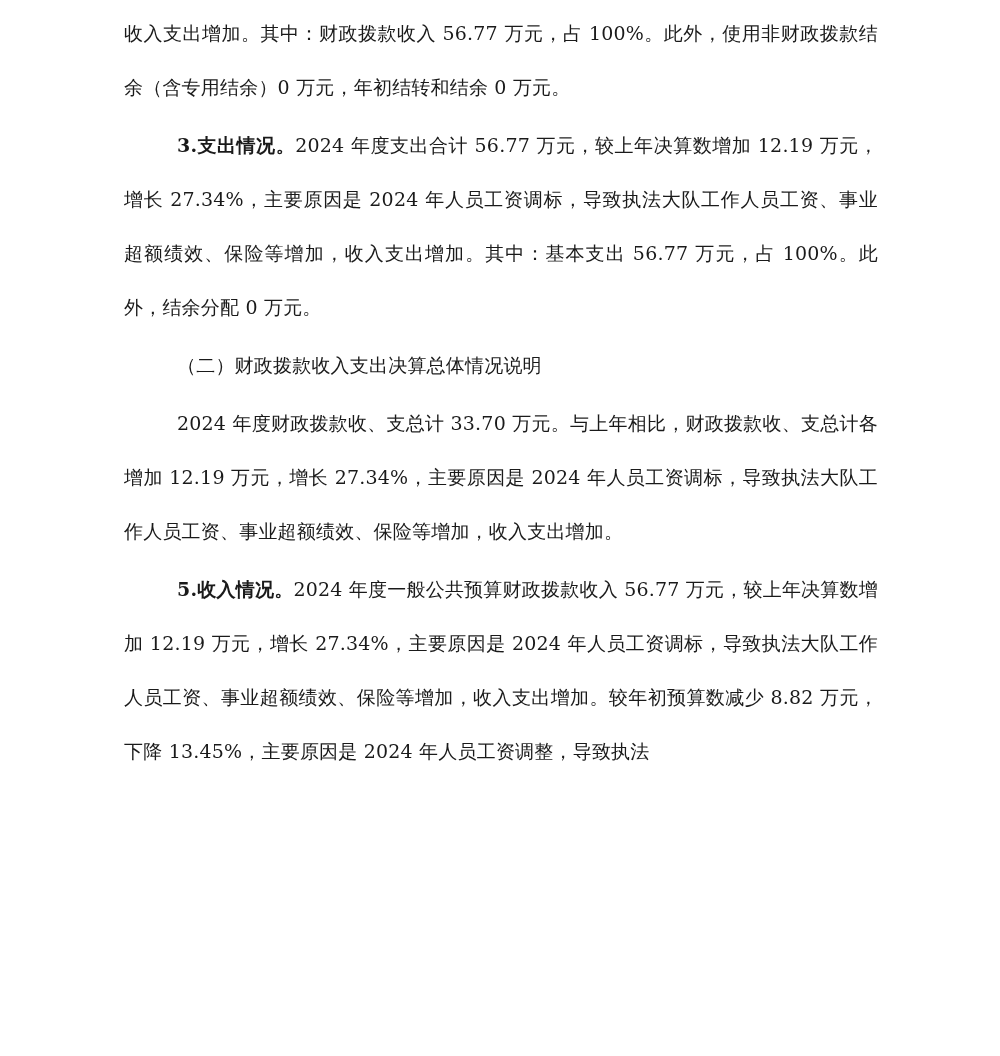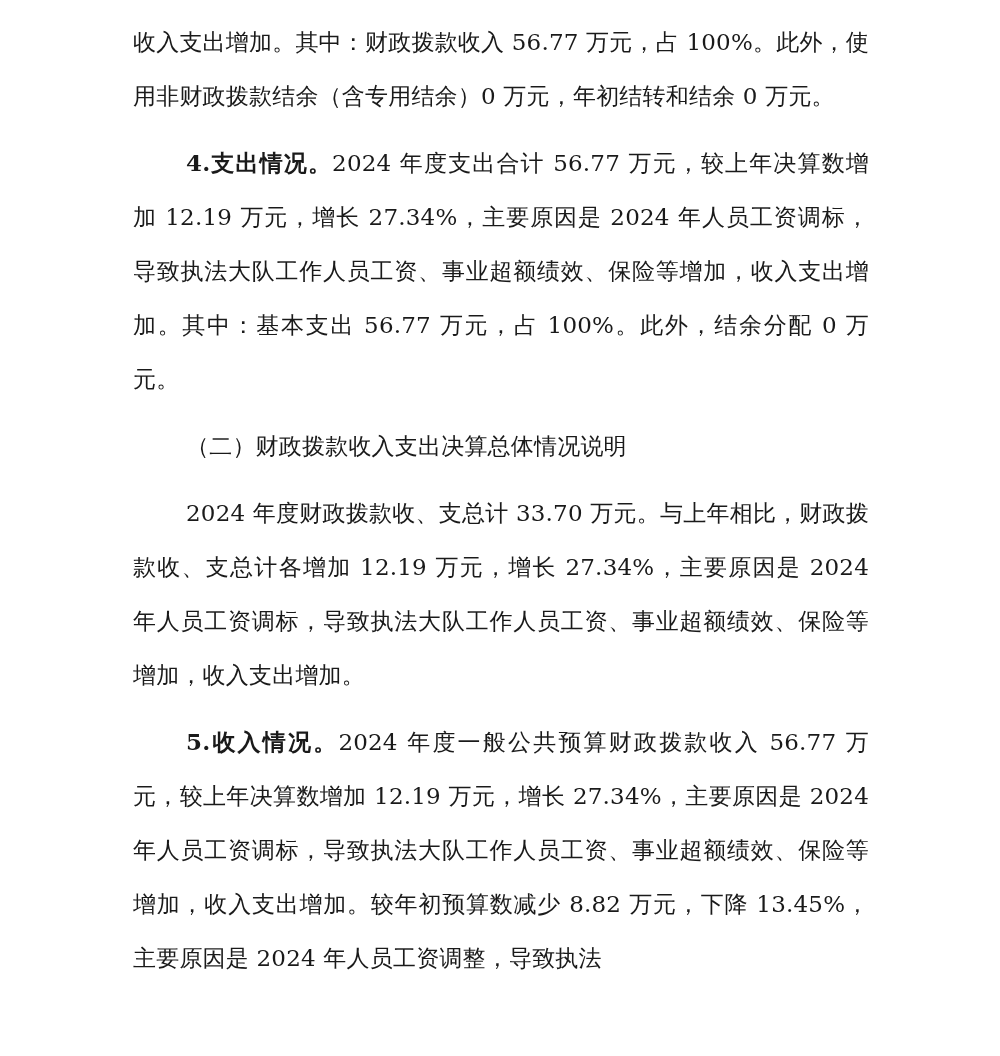--- a/index.html
+++ b/index.html
@@ -18,22 +18,22 @@
     width: 1000px;
     height: 1056px;
     box-sizing: border-box;
     padding: 0 118px 0 120px;
     position: relative;
   }
   .doc-body {
     padding-top: 2px;
   }
   p.para {
-    margin: 13px;
-    font-size: 23px;
+    margin: 4px;
+    font-size: 19px;
     line-height: 54px;
     text-align: justify;
     text-justify: inter-ideograph;
     letter-spacing: 0.2px;
     font-weight: 400;
   }
   p.indent {
     text-indent: 53px;
   }
   .bold {
@@ -47,21 +47,21 @@
 <body>
 
 <div class="page">
   <div class="doc-body">
 
     <p class="para">
       <span>收入支出增加。其中：财政拨款收入 56.77 万元，占 100%。此外，使用非财政拨款结余（含专用结余）0 万元，年初结转和结余 0 万元。</span>
     </p>
 
     <p class="para indent">
-      <span class="bold">4.支出情况。</span><span>2024 年度支出合计 56.77 万元，较上年决算数增加 12.19 万元，增长 27.34%，主要原因是 2024 年人员工资调标，导致执法大队工作人员工资、事业超额绩效、保险等增加，收入支出增加。其中：基本支出 56.77 万元，占 100%。此外，结余分配 0 万元。</span>
+      <span class="bold">3.支出情况。</span><span>2024 年度支出合计 56.77 万元，较上年决算数增加 12.19 万元，增长 27.34%，主要原因是 2024 年人员工资调标，导致执法大队工作人员工资、事业超额绩效、保险等增加，收入支出增加。其中：基本支出 56.77 万元，占 100%。此外，结余分配 0 万元。</span>
     </p>
 
 
     <p class="para indent heading">
       <span>（二）财政拨款收入支出决算总体情况说明</span>
     </p>
 
     <p class="para indent">
       <span>2024 年度财政拨款收、支总计 33.70 万元。与上年相比，财政拨款收、支总计各增加 12.19 万元，增长 27.34%，主要原因是 2024 年人员工资调标，导致执法大队工作人员工资、事业超额绩效、保险等增加，收入支出增加。</span>
     </p>

